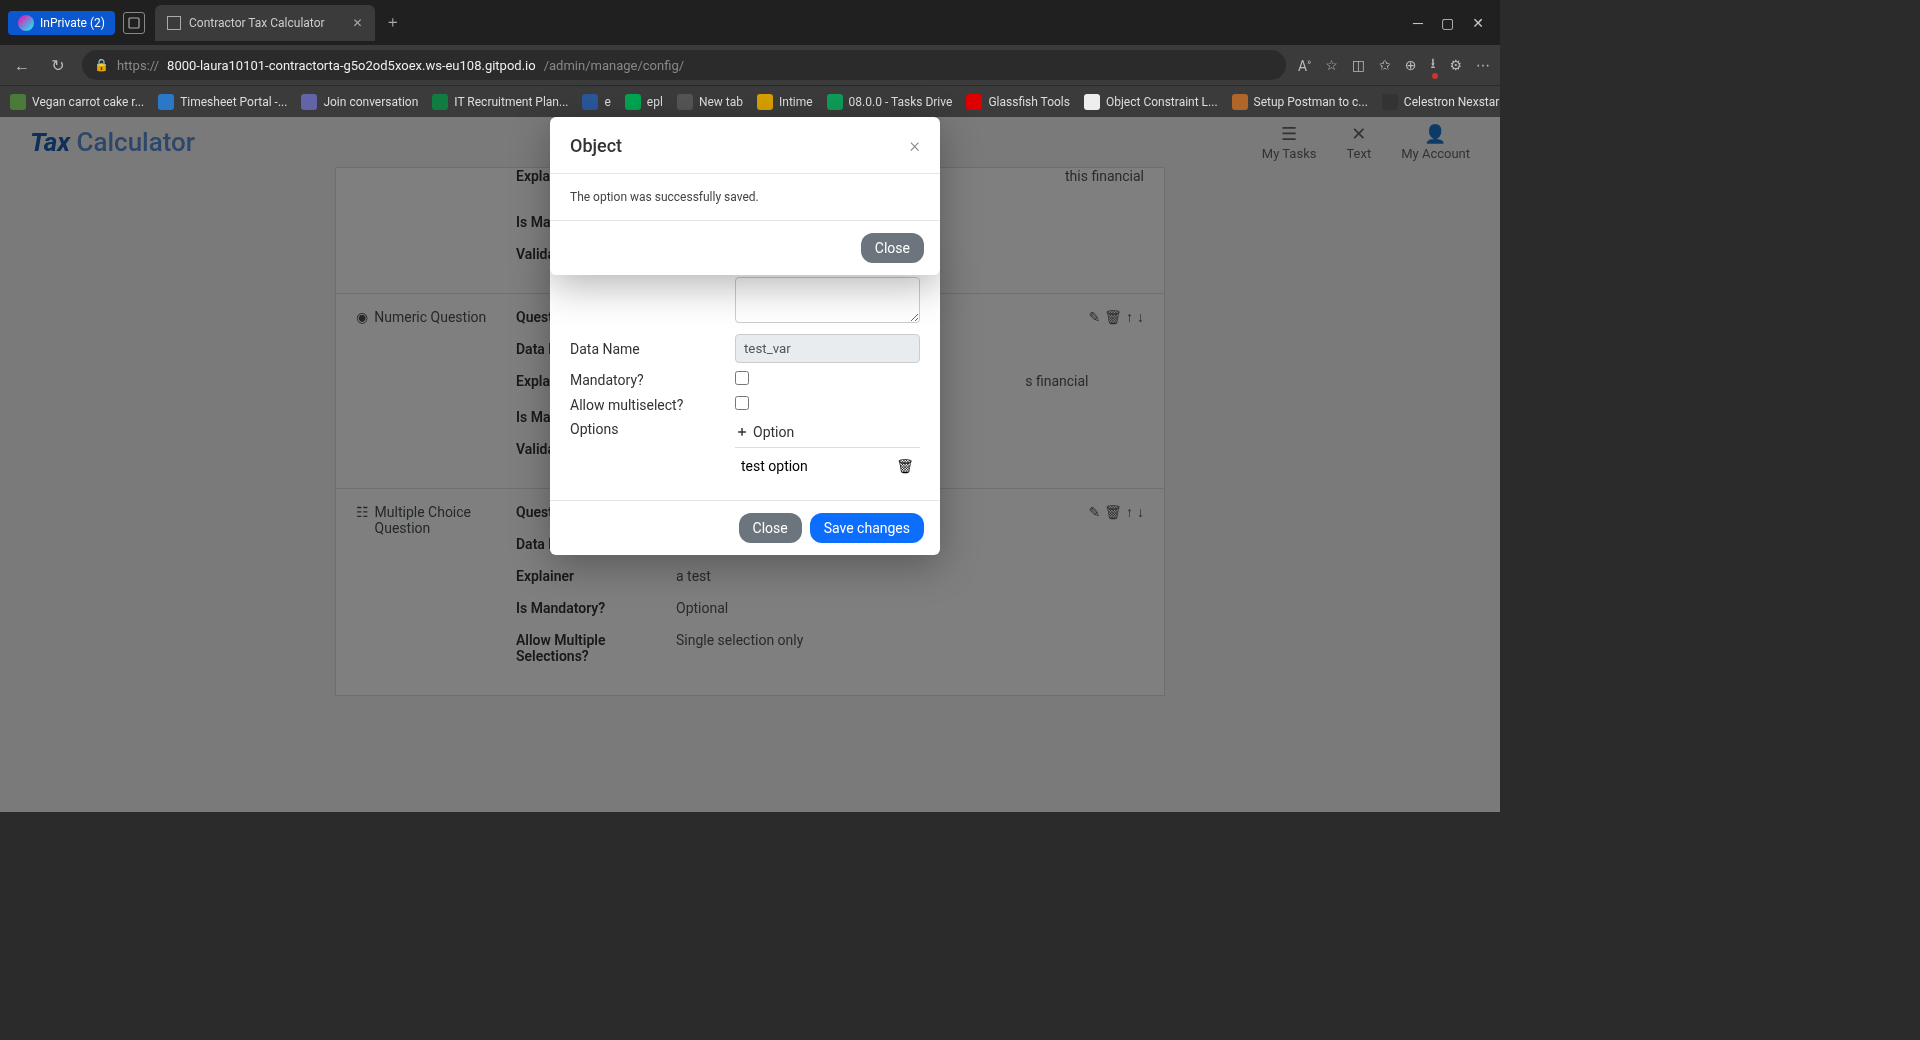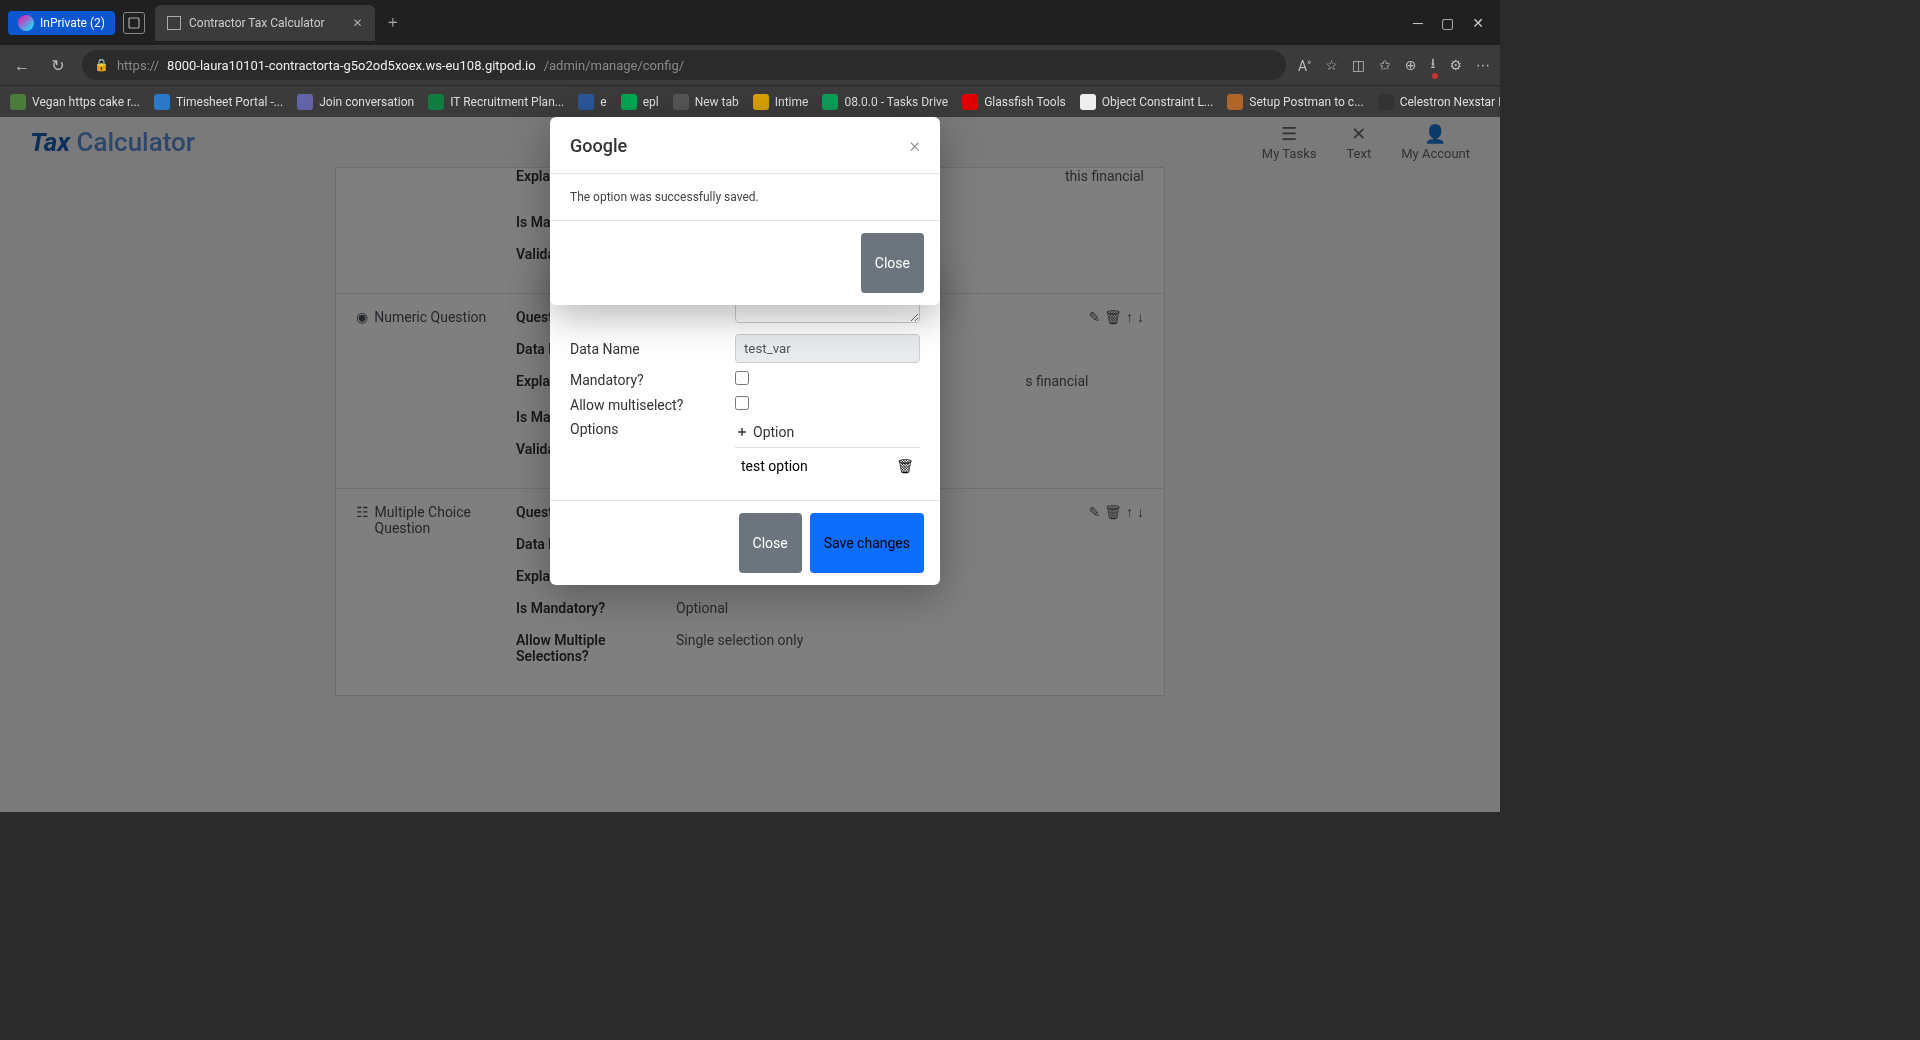--- a/index.html
+++ b/index.html
@@ -56,23 +56,23 @@
 
 
 .modal { position:absolute; z-index:10; background:#fff; border-radius:6px; box-shadow: 0 10px 40px rgba(0,0,0,0.3); }
 .modal.success { left: 550px; top: 0; width: 390px; }
 .modal.form { left: 550px; top: 148px; width: 390px; }
 .m-head { padding: 16px 20px; border-bottom: 1px solid #e5e5e5; display:flex; align-items:center;}
 .m-title { font-size: 18px; font-weight: 500; color:#333;}
 .m-x { margin-left:auto; color:#888; cursor:pointer; font-size:20px; font-weight:300;}
 .m-body { padding: 16px 20px; font-size:12px; color:#444;}
 .m-foot { padding: 12px 16px; border-top: 1px solid #e5e5e5; display:flex; justify-content:flex-end; gap:8px;}
-.btn { padding: 22px 14px; border-radius:4px; font-size:14px; cursor:pointer; border:none;text-align:center;}
+.btn { padding: 7px 14px; border-radius:12px; font-size:14px; cursor:pointer; border:none;text-align:center;}
 .btn-sec { background:#6c757d; color:#fff;}
-.btn-pri { background:#0d6efd; color:#000000;}
+.btn-pri { background:#0d6efd; color:#ffffff;}
 
 .form-body { padding: 12px 20px 18px; font-size:14px;}
 .f-row { display:flex; align-items:center; margin-bottom: 8px;}
 .f-row .fl { width: 165px; color:#333;}
 .f-row .fc { flex:1; }
 .f-row textarea { width: 100%; height: 46px; border:1px solid #ccc; border-radius:4px; resize: both;}
 .f-row input[type=text] { width:100%; padding:6px 8px; border:1px solid #ccc; border-radius:4px; background:#e9ecef; color:#555;}
 .f-row input[type=checkbox] { width:14px; height:14px;}
 .add-opt { display:flex; align-items:center; gap:4px; color:#333; cursor:pointer; padding: 2px 0 6px; border-bottom:1px solid #ddd;}
 .opt-item { display:flex; align-items:center; padding: 10px 6px 0; }
@@ -124,21 +124,21 @@
     <span>⊕</span>
     <span class="dl">⭳</span>
     <span>⚙</span>
     <span>⋯</span>
   </div>
 </div>
 
 <div class="favbar" id="favbar">
   <div class="fav-item">
       <span class="fav-ico" style="background: rgb(74, 123, 58);"></span>
-      <span>Vegan https cake r...</span>
+      <span>Vegan carrot cake r...</span>
     </div>
     <div class="fav-item">
       <span class="fav-ico" style="background: rgb(42, 120, 200);"></span>
       <span>Timesheet Portal -...</span>
     </div>
     <div class="fav-item">
       <span class="fav-ico" style="background: rgb(98, 100, 167);"></span>
       <span>Join conversation</span>
     </div>
     <div class="fav-item">
@@ -317,21 +317,21 @@
       </div>
     </div>
     <div class="m-foot">
       <button class="btn btn-sec">Close</button>
       <button class="btn btn-pri">Save changes</button>
     </div>
   </div>
 
   <div class="modal success" style="z-index:20;">
     <div class="m-head">
-      <span class="m-title">Google</span>
+      <span class="m-title">Object</span>
       <span class="m-x">×</span>
     </div>
     <div class="m-body">
       <span>The option was successfully saved.</span>
     </div>
     <div class="m-foot">
       <button class="btn btn-sec">Close</button>
     </div>
   </div>
 

